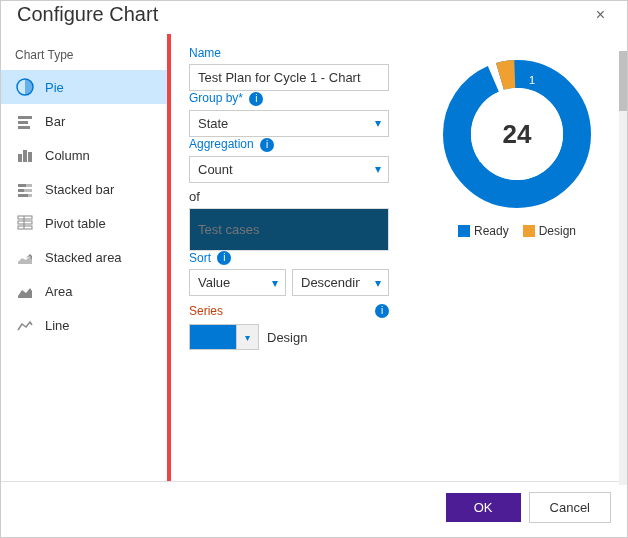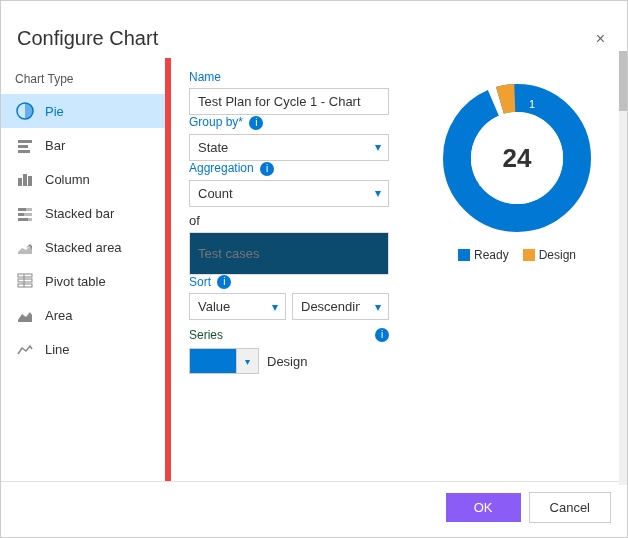--- a/index.html
+++ b/index.html
@@ -13,21 +13,21 @@
       box-shadow: 0 4px 20px rgba(0,0,0,0.25);
       display: flex;
       flex-direction: column;
       position: relative;
     }
 
     .dialog-title-bar {
       display: flex;
       align-items: center;
       justify-content: space-between;
-      padding: 26px 16px 8px 16px;
+      padding: 2px 16px 8px 16px;
       border-bottom: none;
     }
 
     .dialog-title {
       font-size: 20px;
       font-weight: 300;
       color: #333;
     }
 
     .close-btn {
@@ -41,21 +41,21 @@
     }
 
     .dialog-body {
       display: flex;
       flex: 1;
       overflow: hidden;
     }
 
     .left-panel {
       width: 170px;
-      border-right: 6px solid #ef4444;
+      border-right: 4px solid #ef4444;
       padding: 10px 0;
       overflow-y: auto;
     }
 
     .chart-type-label {
       font-size: 12px;
       color: #555;
       padding: 4px 14px 8px 14px;
       font-weight: 400;
     }
@@ -260,21 +260,21 @@
     .dialog-footer {
       display: flex;
       justify-content: flex-end;
       align-items: center;
       padding: 10px 16px 14px 16px;
       border-top: 1px solid #e0e0e0;
       gap: 8px;
     }
 
     .btn-ok {
-      background: #8b5cf6;
+      background: #4c1d95;
       color: #fff;
       border: none;
       padding: 7px 28px;
       font-size: 13px;
       cursor: pointer;
     }
 
     .btn-cancel {
       background: #fff;
       color: #333;
@@ -303,21 +303,21 @@
 
     .section-header {
       display: flex;
       align-items: center;
       justify-content: space-between;
       margin-top: 8px;
     }
 
     .section-header-label {
       font-size: 12px;
-      color: #14532d;
+      color: #c2410c;
     }
   </style>
 </head>
 <body>
 
 <div class="dialog">
 
   <div class="dialog-title-bar">
     <span class="dialog-title">Configure Chart</span>
     <button class="close-btn">×</button>
@@ -370,37 +370,37 @@
             <rect x="2" y="14" width="10" height="3" fill="#888"></rect>
             <rect x="12" y="14" width="4" height="3" fill="#bbb"></rect>
           </svg>
         </span>
         <span>Stacked bar</span>
       </div>
 
       <div class="chart-type-item">
         <span class="chart-icon">
           <svg width="18" height="18" viewBox="0 0 18 18">
-            <path d="M2,14 L6,10 L10,12 L14,8 L16,10 L16,16 L2,16 Z" fill="#bbb"></path>
-            <path d="M2,12 L6,8 L10,10 L14,6 L16,8 L16,12 L14,8 L10,10 L6,8 L2,12 Z" fill="#888"></path>
-          </svg>
-        </span>
-        <span>Stacked area</span>
-      </div>
-
-      <div class="chart-type-item">
-        <span class="chart-icon">
-          <svg width="18" height="18" viewBox="0 0 18 18">
             <rect x="2" y="2" width="14" height="3" fill="none" stroke="#888" stroke-width="1"></rect>
             <rect x="2" y="7" width="14" height="3" fill="none" stroke="#888" stroke-width="1"></rect>
             <rect x="2" y="12" width="14" height="3" fill="none" stroke="#888" stroke-width="1"></rect>
             <line x1="8" y1="2" x2="8" y2="15" stroke="#888" stroke-width="1"></line>
           </svg>
         </span>
         <span>Pivot table</span>
+      </div>
+
+      <div class="chart-type-item">
+        <span class="chart-icon">
+          <svg width="18" height="18" viewBox="0 0 18 18">
+            <path d="M2,14 L6,10 L10,12 L14,8 L16,10 L16,16 L2,16 Z" fill="#bbb"></path>
+            <path d="M2,12 L6,8 L10,10 L14,6 L16,8 L16,12 L14,8 L10,10 L6,8 L2,12 Z" fill="#888"></path>
+          </svg>
+        </span>
+        <span>Stacked area</span>
       </div>
 
       <div class="chart-type-item">
         <span class="chart-icon">
           <svg width="18" height="18" viewBox="0 0 18 18">
             <path d="M2,14 L6,8 L10,11 L14,6 L16,9 L16,16 L2,16 Z" fill="#888"></path>
           </svg>
         </span>
         <span>Area</span>
       </div>

